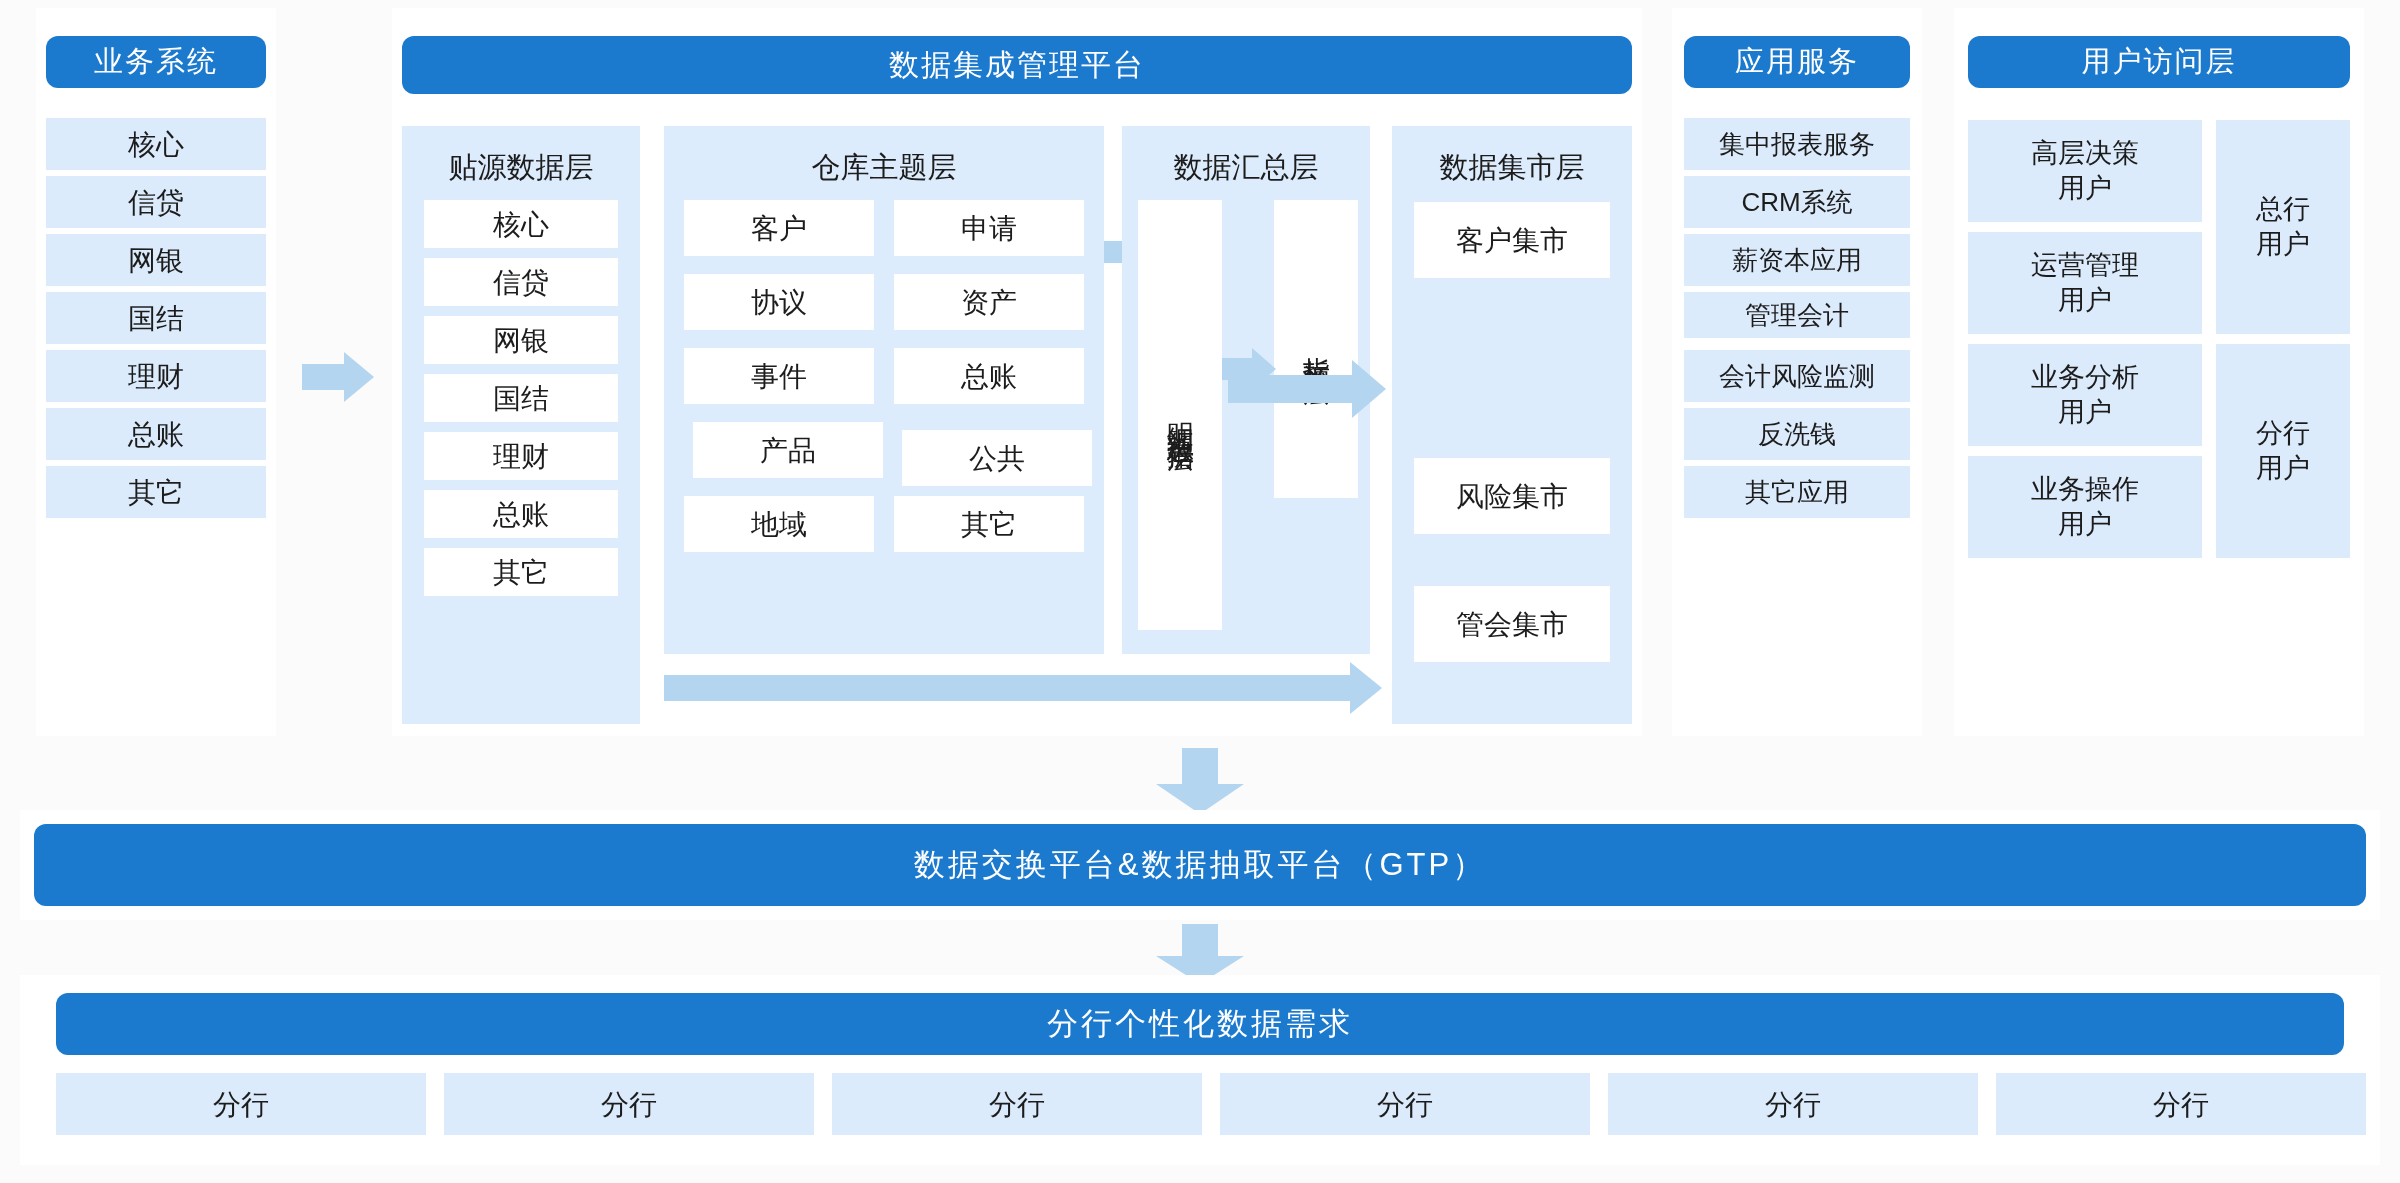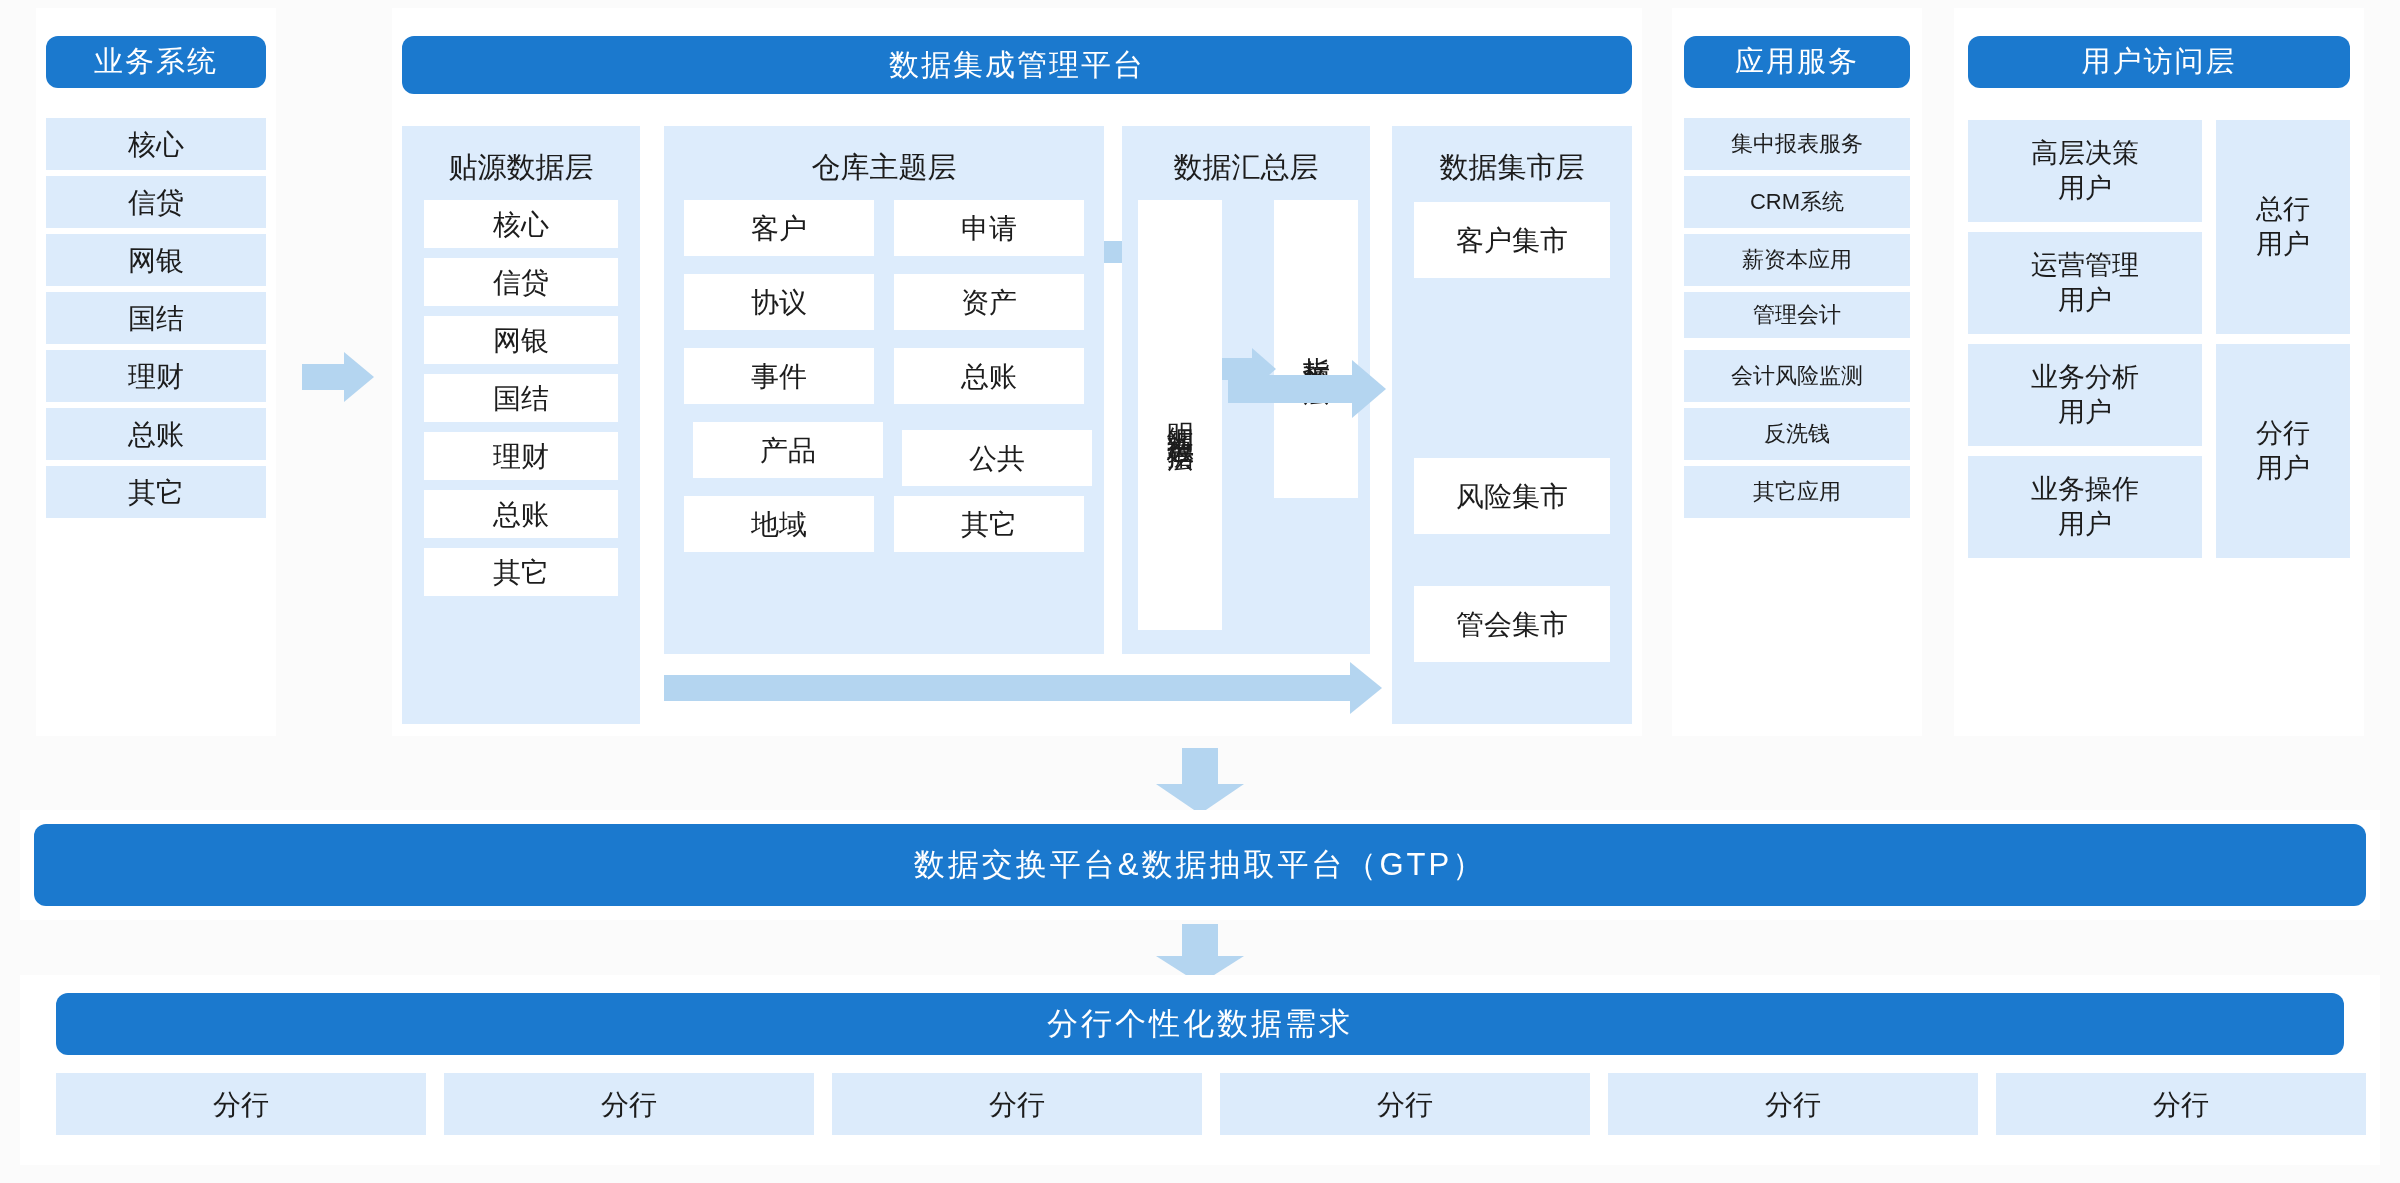--- a/index.html
+++ b/index.html
@@ -26,21 +26,21 @@
 
   .cell{
     background:#dcebfb;
     display:flex;align-items:center;justify-content:center;
     text-align:center;
     font-size:28px;line-height:1.25;
     box-sizing:border-box;
     color:#1c1c1c;
   }
   .cell.white{background:#ffffff;}
-  .cell.sm{font-size:22px;}
+  .cell.sm{font-size:26px;}
   .cell.two{font-size:27px;line-height:1.3;white-space:pre-line;}
 
   .subpanel{
     position:absolute;background:#ddecfc;box-sizing:border-box;
   }
   .sublabel{
     position:absolute;width:100%;text-align:center;
     font-size:29px;color:#1c1c1c;
   }
 

